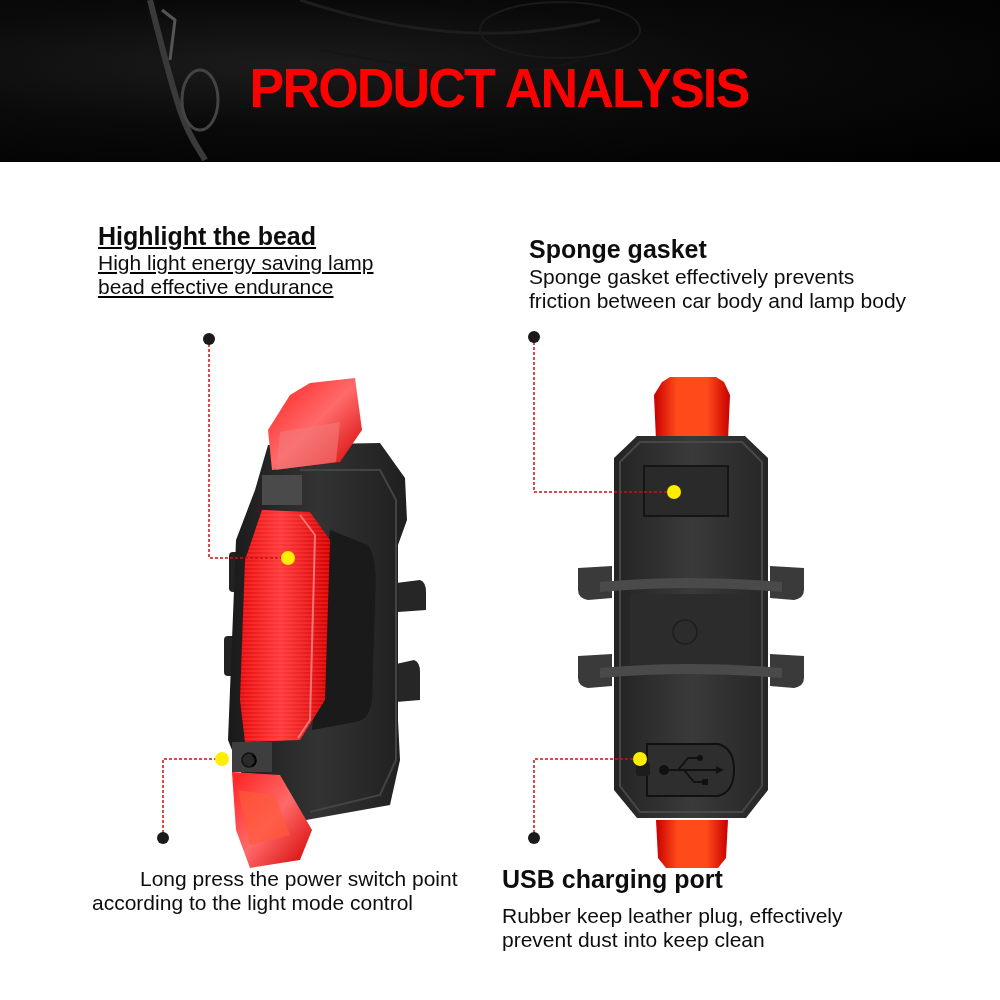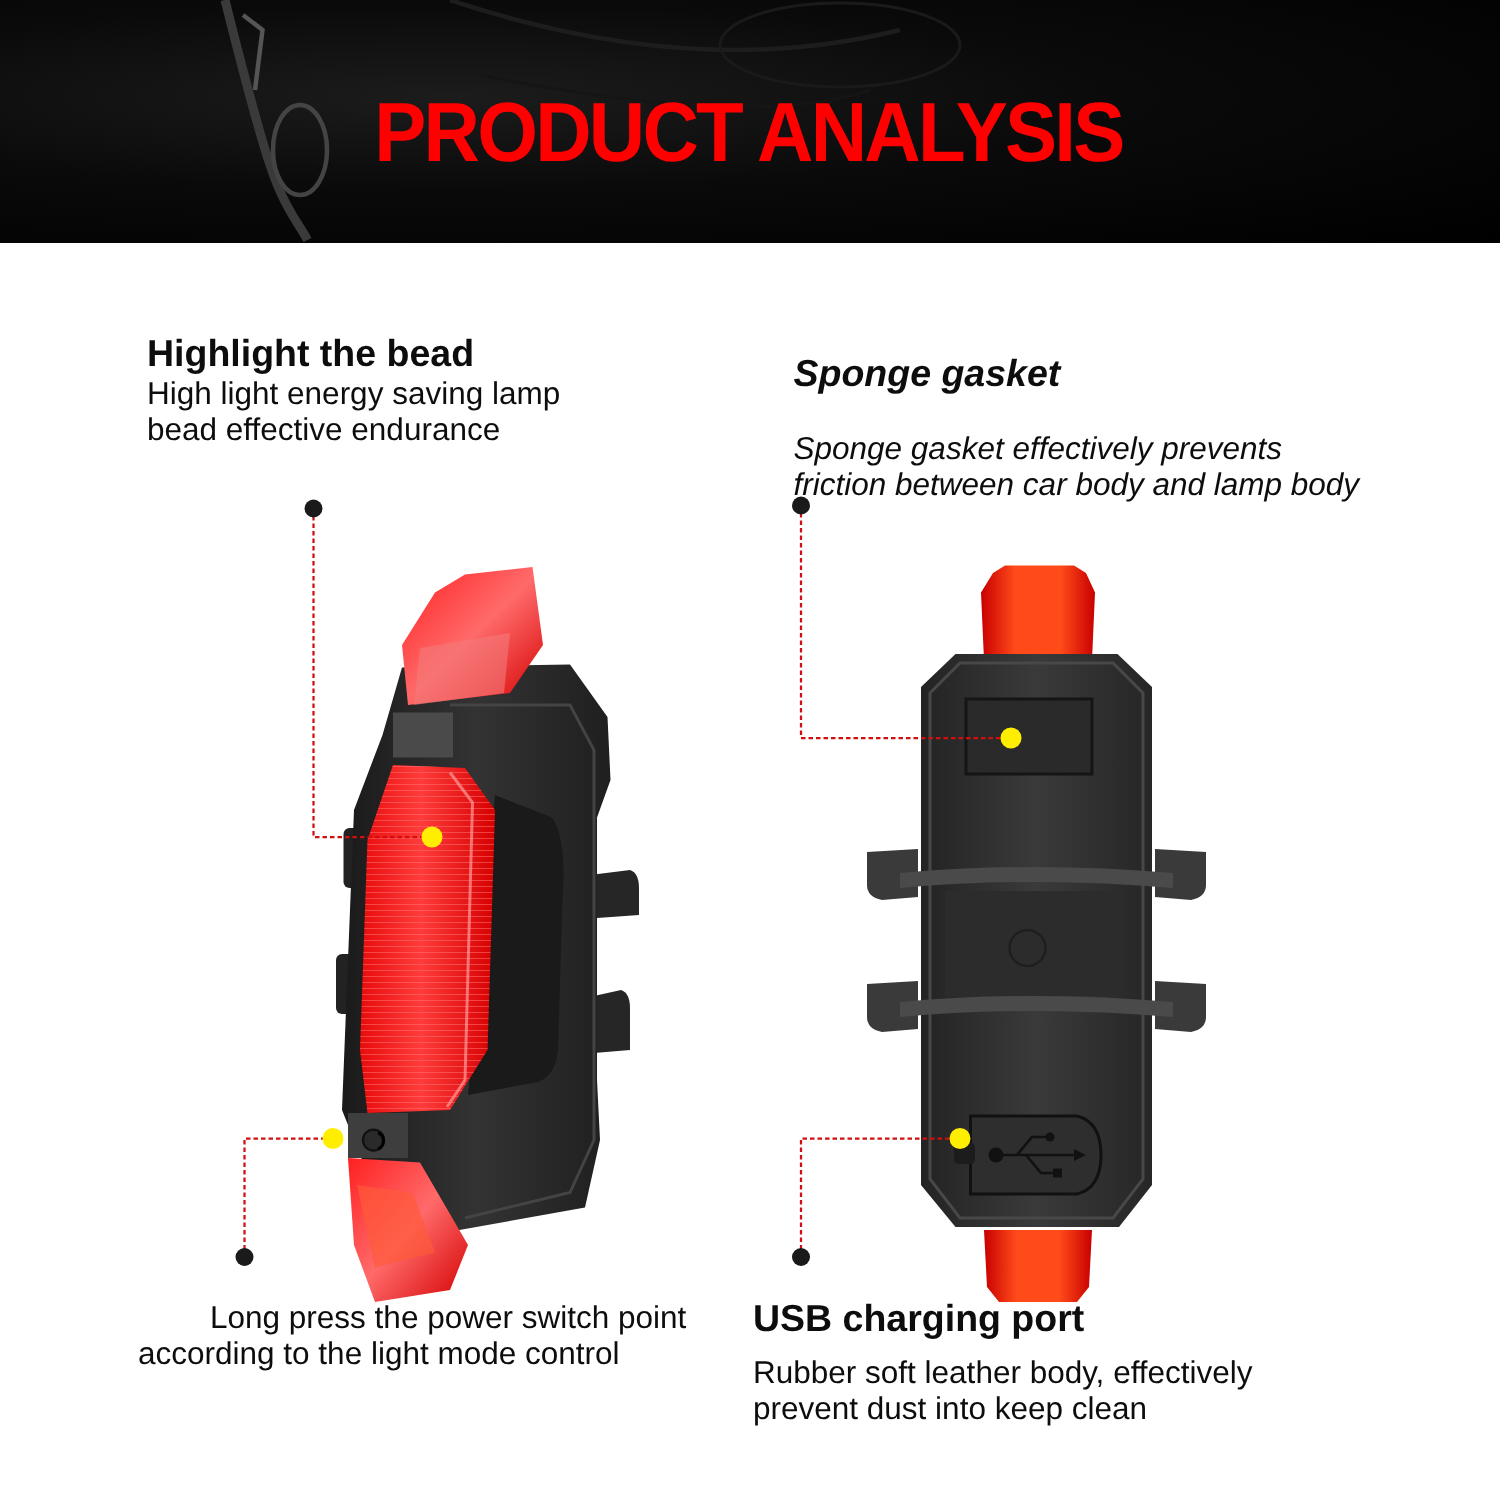--- a/index.html
+++ b/index.html
@@ -158,34 +158,34 @@
     <circle cx="534" cy="337" r="6" fill="#1a1a1a"></circle>
     <circle cx="674" cy="492" r="7" fill="#ffee00"></circle>
   </g>
   <g>
     <polyline points="534,838 534,759 640,759" fill="none" stroke="#d01010" stroke-width="1.5" stroke-dasharray="3,2"></polyline>
     <circle cx="534" cy="838" r="6" fill="#1a1a1a"></circle>
     <circle cx="640" cy="759" r="7" fill="#ffee00"></circle>
   </g>
 </svg>
 
-<div class="block" style="left:98px; top:221px;">
+<div class="block" style="left:98px; top:221px;text-decoration:underline;">
   <div class="heading">Highlight the bead</div>
   <div class="desc" style="margin-top:0;text-align:center;">High light energy saving lamp</div>
   <div class="desc">bead effective endurance</div>
 </div>
 
-<div class="block" style="left:529px; top:234px;font-style:italic;">
+<div class="block" style="left:529px; top:234px;">
   <div class="heading">Sponge gasket</div>
-  <div class="desc" style="margin-top:24px;">Sponge gasket effectively prevents</div>
+  <div class="desc" style="margin-top:1px;">Sponge gasket effectively prevents</div>
   <div class="desc">friction between car body and lamp body</div>
 </div>
 
 <div class="block" style="left:92px; top:865px;">
   <div class="desc" style="margin-top:2px;margin-left:48px;">Long press the power switch point</div>
   <div class="desc">according to the light mode control</div>
 </div>
 
 <div class="block" style="left:502px; top:864px;">
   <div class="heading">USB charging port</div>
-  <div class="desc" style="margin-top:10px;">Rubber soft leather body, effectively</div>
+  <div class="desc" style="margin-top:10px;">Rubber keep leather plug, effectively</div>
   <div class="desc">prevent dust into keep clean</div>
 </div>
 
 </body></html>

